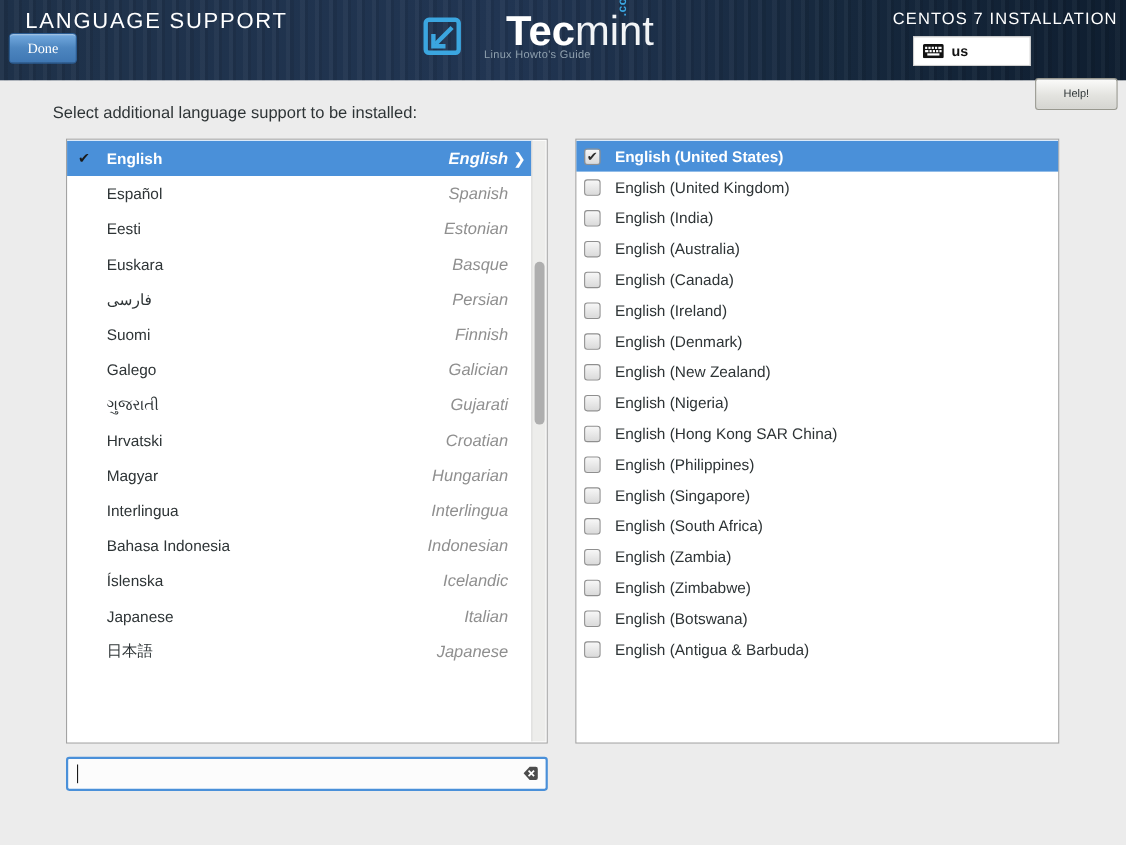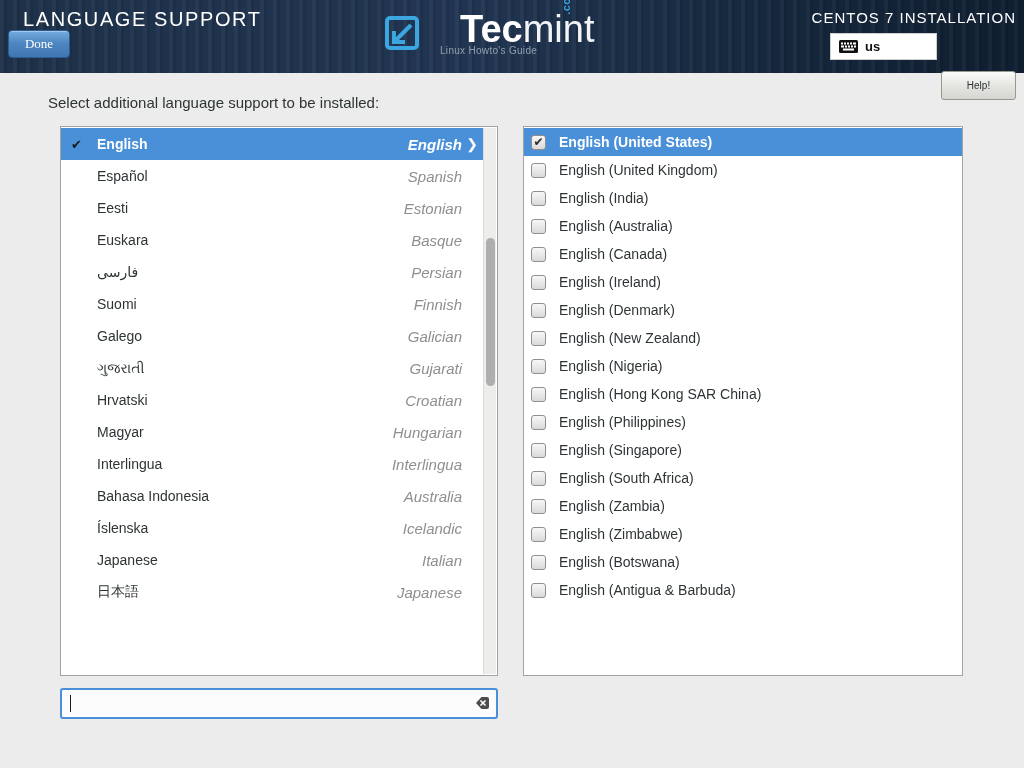--- a/index.html
+++ b/index.html
@@ -232,21 +232,21 @@
         <span class="check"></span>
         <span class="native">Interlingua</span>
         <span class="spacer"></span>
         <span class="eng">Interlingua</span>
         <span class="chev"></span>
       </div>
       <div class="lang-row">
         <span class="check"></span>
         <span class="native">Bahasa Indonesia</span>
         <span class="spacer"></span>
-        <span class="eng">Australia</span>
+        <span class="eng">Indonesian</span>
         <span class="chev"></span>
       </div>
       <div class="lang-row">
         <span class="check"></span>
         <span class="native">Íslenska</span>
         <span class="spacer"></span>
         <span class="eng">Icelandic</span>
         <span class="chev"></span>
       </div>
       <div class="lang-row">

